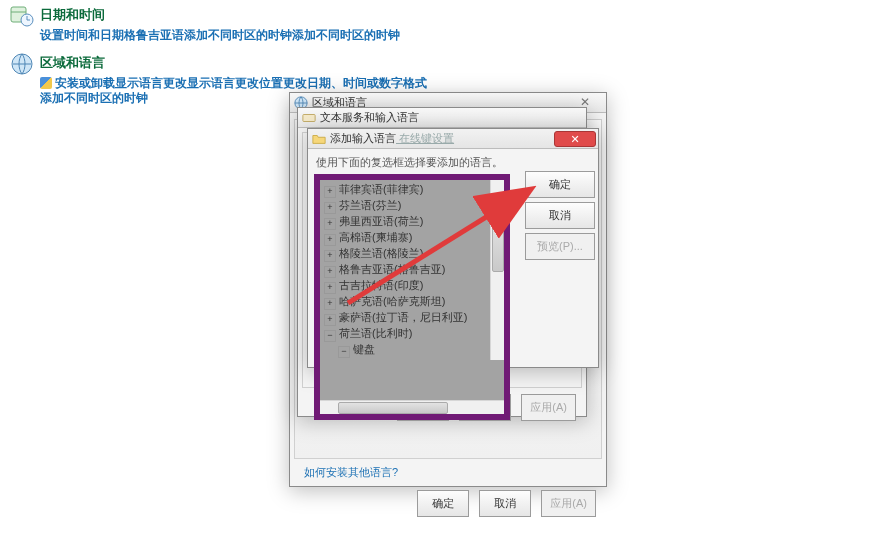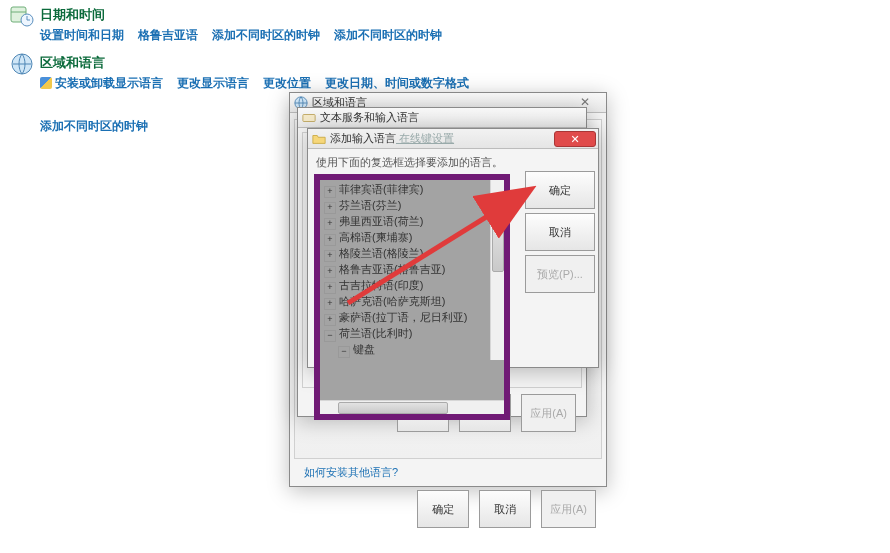--- a/index.html
+++ b/index.html
@@ -24,21 +24,21 @@
     height: 24px;
     margin-right: 6px;
     flex-shrink: 0;
   }
   .cp-content { padding-top: 2px; font-weight: bold; }
   .cp-title {
     color: #0b6a3b;
     font-size: 13px;
     margin-bottom: 3px;
   }
-  .cp-links { display: flex; flex-wrap: wrap; gap: 14px; }
+  .cp-links { display: flex; flex-wrap: wrap; }
   .cp-link {
     color: #1a6fb3;
     cursor: pointer;
   }
   .cp-link.shield::before {
     content: "";
     display: inline-block;
     width: 12px;
     height: 12px;
     margin-right: 3px;
@@ -88,21 +88,21 @@
     cursor: pointer;
   }
   .btnrow {
     display: flex;
     gap: 10px;
     justify-content: flex-end;
     padding: 6px 10px 0 0;
   }
   .btn {
     min-width: 52px;
-    height: 38px;
+    height: 27px;
     background: linear-gradient(#fdfdfd,#e6e6e6);
     border: 1px solid #9b9b9b;
     border-radius: 0;
     font-size: 11px;
     color: #333;
     cursor: pointer;
     padding: 0 8px;
   }
   .btn.disabled {
     color: #aaa;

